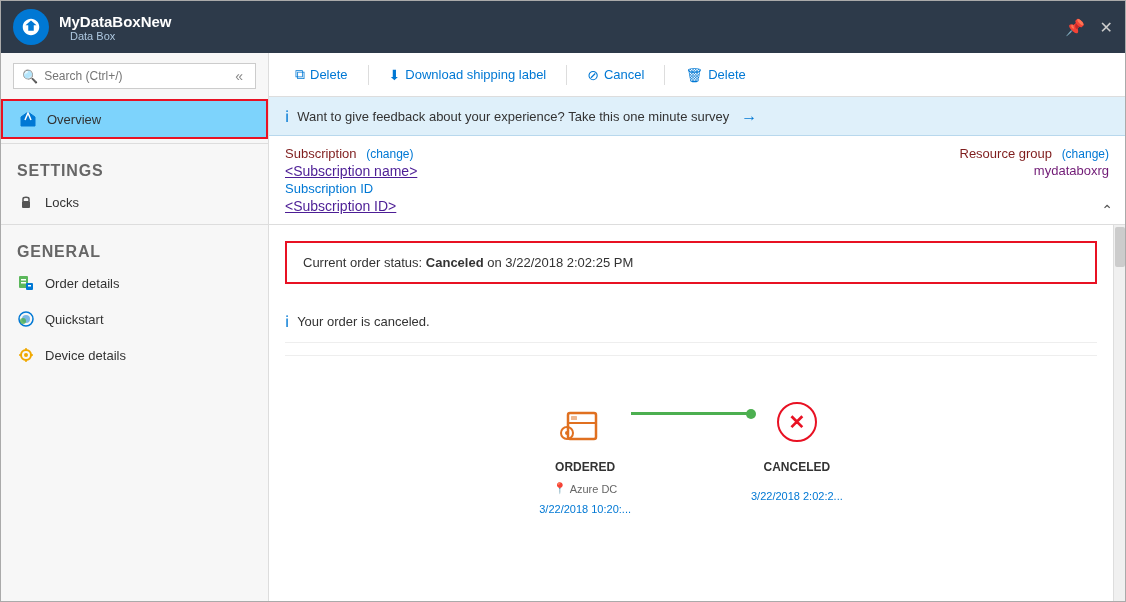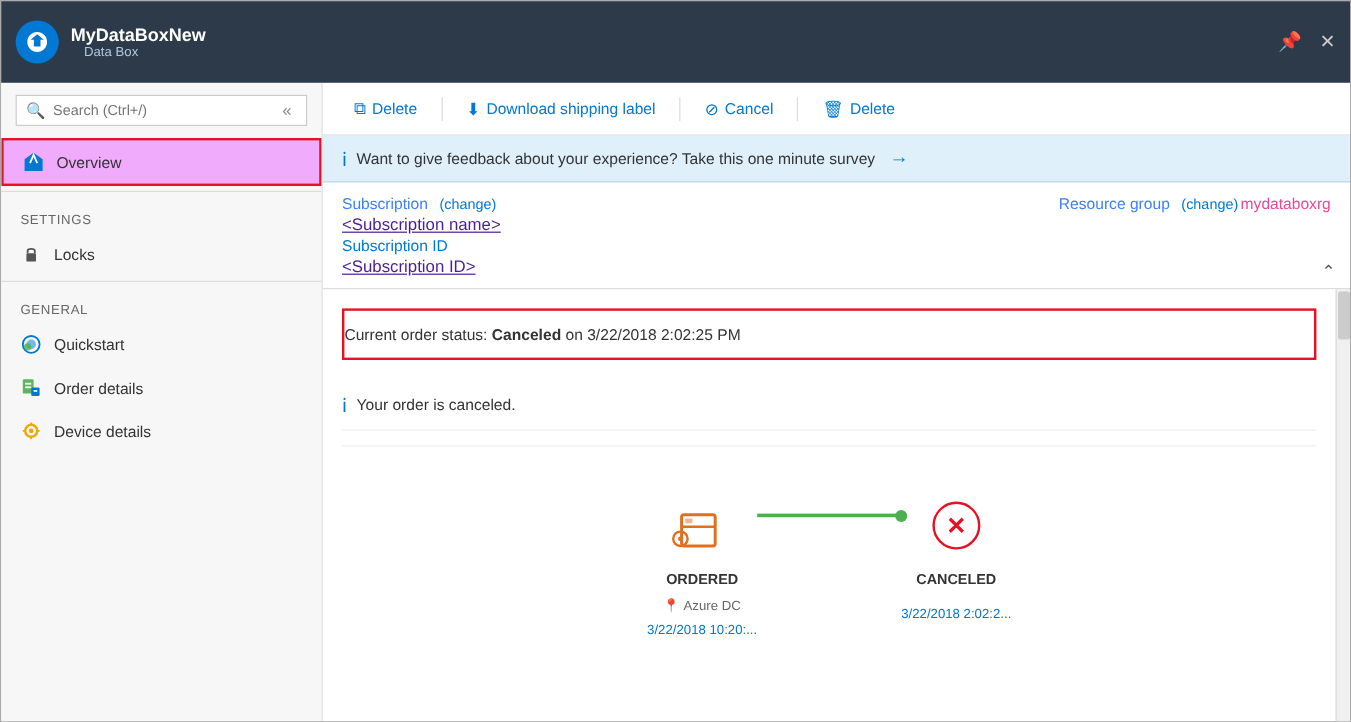--- a/index.html
+++ b/index.html
@@ -11,21 +11,21 @@
       display: flex;
       flex-direction: column;
       border: 1px solid #aaa;
       background: #fff;
     }
 
     
     .title-bar {
       background: #2d3a4a;
       color: #fff;
-      height: 68px;
+      height: 52px;
       display: flex;
       align-items: center;
       padding: 0 12px;
       flex-shrink: 0;
     }
     .title-bar-logo {
       width: 36px;
       height: 36px;
       background: #0078d4;
       border-radius: 50%;
@@ -74,28 +74,28 @@
     .sidebar-item {
       display: flex;
       align-items: center;
       padding: 9px 16px;
       cursor: pointer;
       gap: 10px;
       font-size: 13px;
       color: #333;
     }
     .sidebar-item.active {
-      background: #f0abfc;
+      background: #7dd3fc;
       border: 2px solid #e81123;
       color: #333;
     }
     .sidebar-item-icon { width: 18px; height: 18px; display: flex; align-items: center; justify-content: center; }
     .sidebar-section-label {
-      font-size: 11px;
-      font-weight: 400;
+      font-size: 16px;
+      font-weight: 700;
       color: #666;
       padding: 14px 16px 4px 16px;
       text-transform: uppercase;
       letter-spacing: 0.05em;
     }
     .divider-line { border: none; border-top: 1px solid #ddd; margin: 4px 0; }
 
     
     .content-area {
       flex: 1;
@@ -148,44 +148,44 @@
     .subscription-section {
       padding: 10px 16px;
       border-bottom: 1px solid #ddd;
       display: flex;
       justify-content: space-between;
       align-items: flex-start;
       flex-shrink: 0;
       position: relative;
     }
     .sub-left { display: flex; flex-direction: column; gap: 2px; }
-    .sub-label { font-size: 13px; color: #3b82f6; }
+    .sub-label { font-size: 13px; color: #7f1d1d; }
     .sub-change { color: #0078d4; cursor: pointer; font-size: 12px; margin-left: 6px; }
     .sub-value { font-size: 14px; color: #4c1d95; text-decoration: underline; }
     .sub-id-label { color: #0078d4; font-size: 13px; }
-    .sub-right { display: flex; flex-direction: row; gap: 2px; text-align: right; }
+    .sub-right { display: flex; flex-direction: column; gap: 2px; text-align: right; }
     .collapse-arrow {
       position: absolute;
       right: 12px;
       bottom: 6px;
       color: #555;
       cursor: pointer;
       font-size: 14px;
     }
 
     
     .order-area {
       flex: 1;
       overflow-y: auto;
       padding: 16px;
     }
 
     .order-status-box {
       border: 2px solid #e81123;
-      padding: 12px 0;
+      padding: 12px 16px;
       margin-bottom: 16px;
       font-size: 13px;
       color: #333;
       display: inline-block;
       width: 100%;
     }
     .order-status-box .status-bold { font-weight: 700; }
 
     .order-info-banner {
       display: flex;
@@ -335,38 +335,38 @@
           </div>
           <span>Locks</span>
         </div>
 
         <hr class="divider-line">
 
         <div class="sidebar-section-label">GENERAL</div>
         <div class="sidebar-item">
           <div class="sidebar-item-icon">
             <svg width="18" height="18" viewBox="0 0 18 18">
-              <circle cx="9" cy="9" r="7" fill="none" stroke="#0078d4" stroke-width="1.5"></circle>
-              <circle cx="9" cy="9" r="4" fill="#0078d4" opacity="0.5"></circle>
-              <circle cx="6" cy="11" r="3" fill="#4caf50" opacity="0.8"></circle>
-            </svg>
-          </div>
-          <span>Quickstart</span>
-        </div>
-        <div class="sidebar-item">
-          <div class="sidebar-item-icon">
-            <svg width="18" height="18" viewBox="0 0 18 18">
               <rect x="2" y="2" width="9" height="12" rx="1" fill="#5cb85c"></rect>
               <rect x="4" y="5" width="5" height="1.5" fill="white"></rect>
               <rect x="4" y="8" width="5" height="1.5" fill="white"></rect>
               <rect x="9" y="9" width="7" height="7" rx="1" fill="#0078d4"></rect>
               <rect x="11" y="11" width="3" height="1.5" fill="white"></rect>
             </svg>
           </div>
           <span>Order details</span>
+        </div>
+        <div class="sidebar-item">
+          <div class="sidebar-item-icon">
+            <svg width="18" height="18" viewBox="0 0 18 18">
+              <circle cx="9" cy="9" r="7" fill="none" stroke="#0078d4" stroke-width="1.5"></circle>
+              <circle cx="9" cy="9" r="4" fill="#0078d4" opacity="0.5"></circle>
+              <circle cx="6" cy="11" r="3" fill="#4caf50" opacity="0.8"></circle>
+            </svg>
+          </div>
+          <span>Quickstart</span>
         </div>
         <div class="sidebar-item">
           <div class="sidebar-item-icon">
             <svg width="18" height="18" viewBox="0 0 18 18">
               <circle cx="9" cy="9" r="5" fill="none" stroke="#f0a800" stroke-width="2"></circle>
               <circle cx="9" cy="9" r="2" fill="#f0a800"></circle>
               <line x1="9" y1="2" x2="9" y2="4" stroke="#f0a800" stroke-width="1.5"></line>
               <line x1="9" y1="14" x2="9" y2="16" stroke="#f0a800" stroke-width="1.5"></line>
               <line x1="2" y1="9" x2="4" y2="9" stroke="#f0a800" stroke-width="1.5"></line>
               <line x1="14" y1="9" x2="16" y2="9" stroke="#f0a800" stroke-width="1.5"></line>
@@ -415,21 +415,21 @@
           </div>
           <div class="sub-value">&lt;Subscription name&gt;</div>
           <div class="sub-id-label">Subscription ID</div>
           <div class="sub-value">&lt;Subscription ID&gt;</div>
         </div>
         <div class="sub-right">
           <div>
             <span class="sub-label">Resource group</span>
             <span class="sub-change">(change)</span>
           </div>
-          <div style="color:#ec4899; font-size:13px;">mydataboxrg</div>
+          <div style="color:#701a75; font-size:13px;">mydataboxrg</div>
         </div>
         <span class="collapse-arrow">⌃</span>
       </div>
 
       <div class="content-with-scroll">
         <div class="order-area">
 
           
           <div class="order-status-box">
             <span>Current order status: </span><span class="status-bold">Canceled</span><span> on 3/22/2018 2:02:25 PM</span>

